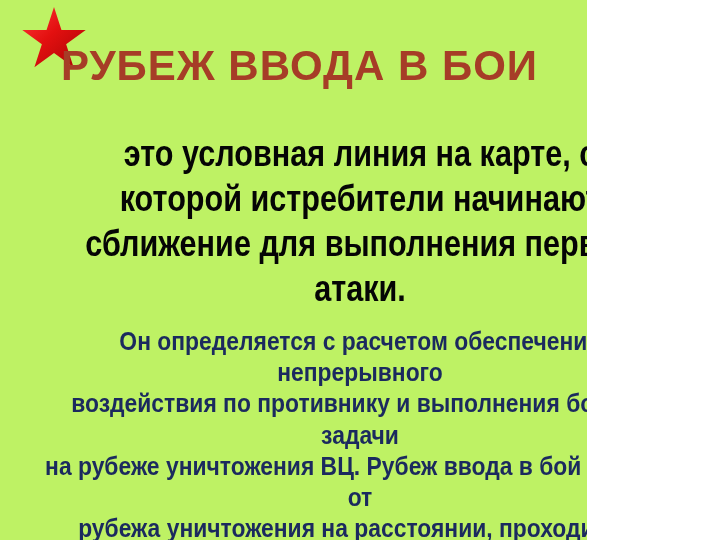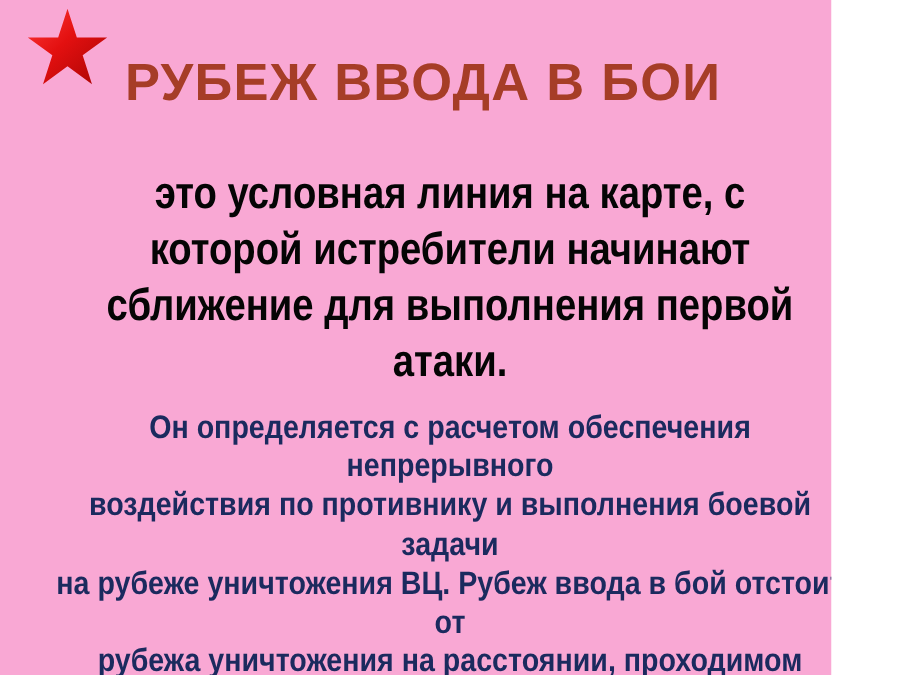--- a/index.html
+++ b/index.html
@@ -2,25 +2,24 @@
 <html><head>
 <meta charset="utf-8">
 <style>
   html, body {
     margin: 0;
     padding: 0;
     font-family: "Liberation Sans", sans-serif;
   }
   .slide {
     position: relative;
-    width: 641px;
+    width: 587px;
     height: 540px;
-    background: #f9a8d4;
+    background: #bef264;
     overflow: hidden;
-    padding-left: 24px;
   }
   .star {
     position: absolute;
     left: 20px;
     top: 7px;
     width: 68px;
     height: 64px;
   }
   .title {
     position: absolute;

